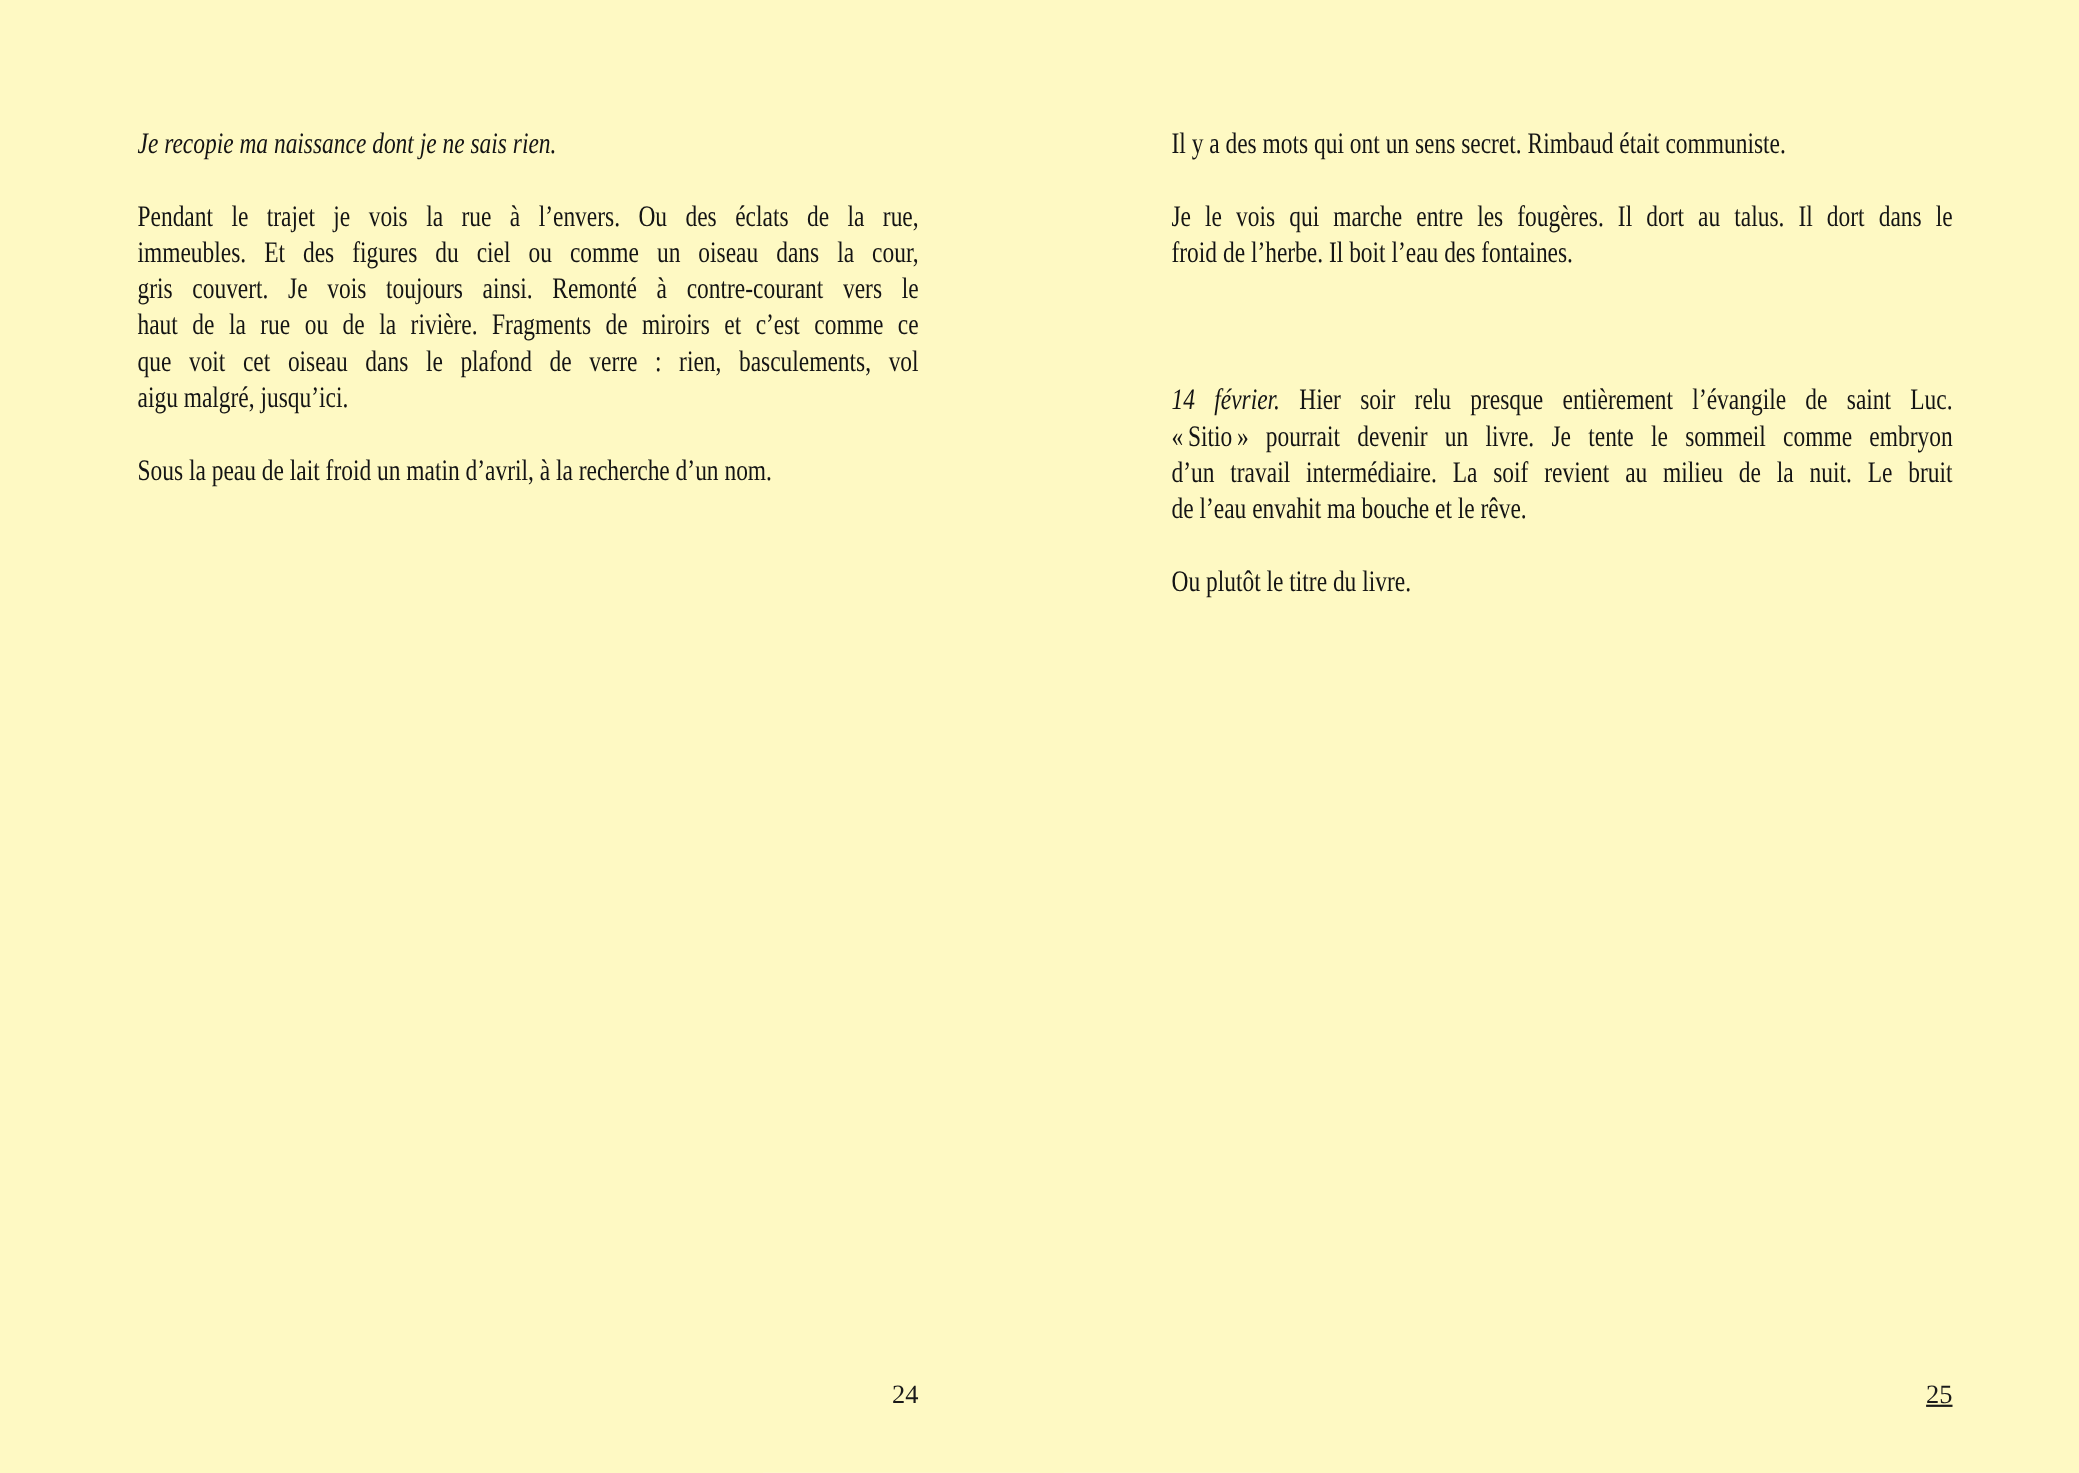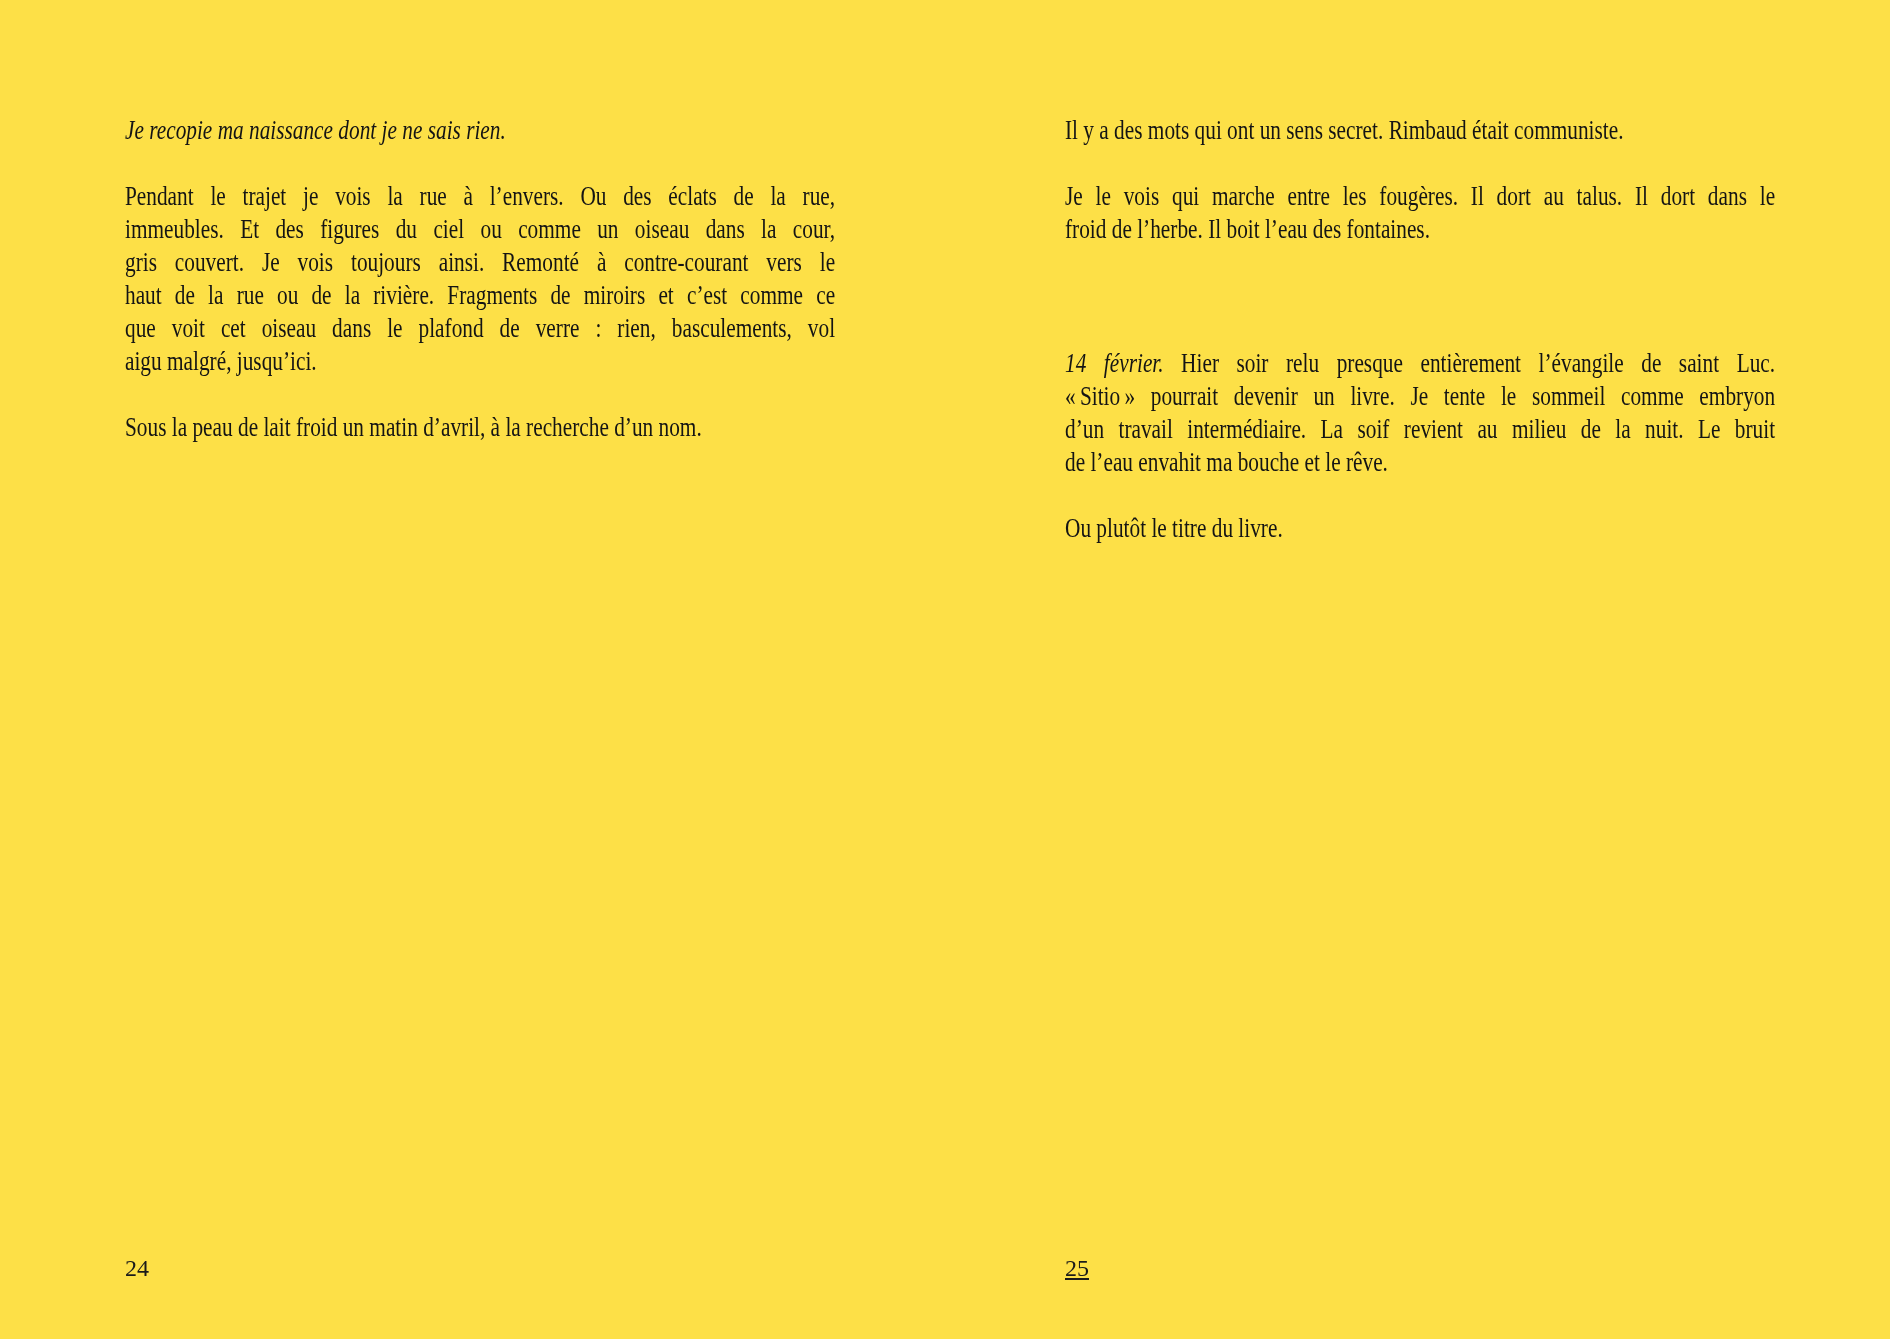--- a/index.html
+++ b/index.html
@@ -13,21 +13,21 @@
     background: #ffffff;
     overflow: hidden;
     font-family: "Liberation Serif", "DejaVu Serif", serif;
     color: #141414;
   }
   .page {
     position: absolute;
     top: 0;
     width: 945px;
     height: 1339px;
-    background: #fde047;
+    background: #fef9c3;
     padding-left: 22px;
   }
   .page.left  { left: 0; }
   .page.right { left: 945px; }
 
   
   .para {
     position: absolute;
     width: 900px;
     transform: scaleX(0.789);
@@ -48,21 +48,21 @@
     text-align-last: justify;
   }
   .italic { font-style: italic; }
 
   .page-number {
     position: absolute;
     top: 1252px;
     width: 710px;
     height: 33px;
     line-height: 33px;
-    text-align: left;
+    text-align: right;
     font-size: 24px;
     color: #1a1a1a;
   }
   .page.left  .page-number { left: 125px; }
   .page.right .page-number { left: 120px; text-decoration: underline; }
 </style>
 </head>
 <body>
 
 <div class="spread">

